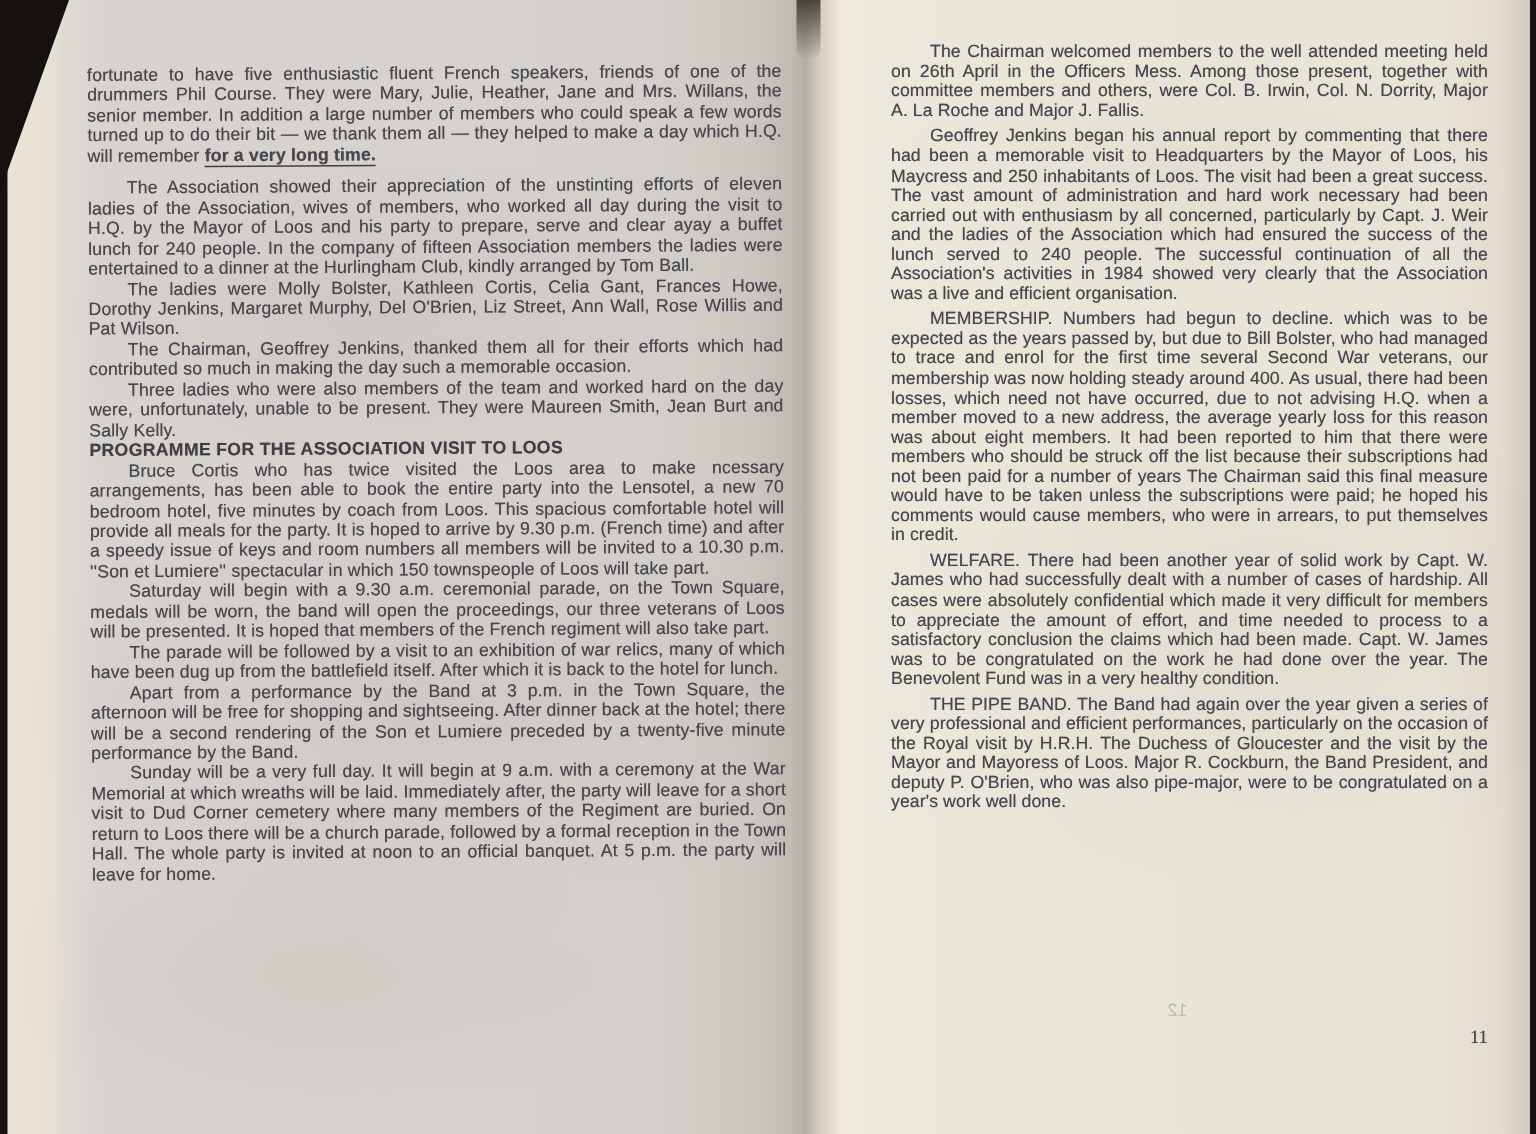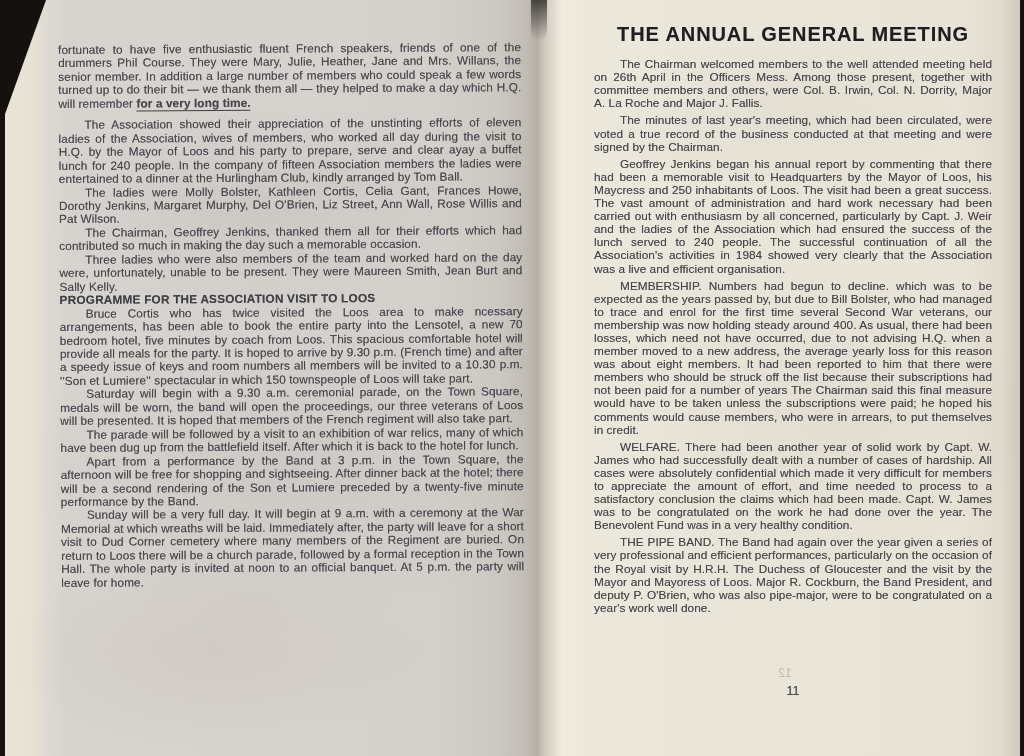--- a/index.html
+++ b/index.html
@@ -74,22 +74,23 @@
     text-shadow:0 0 .5px rgba(69,69,76,.55);
   }
   .page-title{
     font-size:20px;font-weight:700;letter-spacing:.9px;
     color:#1f1f23;text-align:center;margin:0 0 17px 0;
   }
   .text-right p{margin:0 0 4px 0;text-indent:26px;}
 
   .page-number{
     position:absolute;left:594px;top:684px;width:398px;
-    text-align:center;font-size:12.5px;color:#45454c;
+    text-align:right;font-size:12.5px;color:#45454c;
     text-shadow:0 0 .5px rgba(69,69,76,.55);
+    font-family:Liberation Serif, serif;
   }
   .ghost-number{
     position:absolute;left:586px;top:666px;width:398px;
     text-align:center;font-size:12px;color:rgba(125,115,102,.38);
     transform:scaleX(-1);
   }
 </style>
 </head>
 <body>
 
@@ -108,23 +109,21 @@
     <p>Three ladies who were also members of the team and worked hard on the day were, unfortunately, unable to be present. They were Maureen Smith, Jean Burt and Sally Kelly.</p>
     <p class="section-heading">PROGRAMME FOR THE ASSOCIATION VISIT TO LOOS</p>
     <p>Bruce Cortis who has twice visited the Loos area to make ncessary arrangements, has been able to book the entire party into the Lensotel, a new 70 bedroom hotel, five minutes by coach from Loos. This spacious comfortable hotel will provide all meals for the party. It is hoped to arrive by 9.30 p.m. (French time) and after a speedy issue of keys and room numbers all members will be invited to a 10.30 p.m. ''Son et Lumiere'' spectacular in which 150 townspeople of Loos will take part.</p>
     <p>Saturday will begin with a 9.30 a.m. ceremonial parade, on the Town Square, medals will be worn, the band will open the proceedings, our three veterans of Loos will be presented. It is hoped that members of the French regiment will also take part.</p>
     <p>The parade will be followed by a visit to an exhibition of war relics, many of which have been dug up from the battlefield itself. After which it is back to the hotel for lunch.</p>
     <p>Apart from a performance by the Band at 3 p.m. in the Town Square, the afternoon will be free for shopping and sightseeing. After dinner back at the hotel; there will be a second rendering of the Son et Lumiere preceded by a twenty-five minute performance by the Band.</p>
     <p>Sunday will be a very full day. It will begin at 9 a.m. with a ceremony at the War Memorial at which wreaths will be laid. Immediately after, the party will leave for a short visit to Dud Corner cemetery where many members of the Regiment are buried. On return to Loos there will be a church parade, followed by a formal reception in the Town Hall. The whole party is invited at noon to an official banquet. At 5 p.m. the party will leave for home.</p>
   </div>
 
   <div class="text-right">
-    <h1 class="page-title">THE ANNUAL GENERAL MEETING</h1>
     <p>The Chairman welcomed members to the well attended meeting held on 26th April in the Officers Mess. Among those present, together with committee members and others, were Col. B. Irwin, Col. N. Dorrity, Major A. La Roche and Major J. Fallis.</p>
-    <p>The minutes of last year's meeting, which had been circulated, were voted a true record of the business conducted at that meeting and were signed by the Chairman.</p>
     <p>Geoffrey Jenkins began his annual report by commenting that there had been a memorable visit to Headquarters by the Mayor of Loos, his Maycress and 250 inhabitants of Loos. The visit had been a great success. The vast amount of administration and hard work necessary had been carried out with enthusiasm by all concerned, particularly by Capt. J. Weir and the ladies of the Association which had ensured the success of the lunch served to 240 people. The successful continuation of all the Association's activities in 1984 showed very clearly that the Association was a live and efficient organisation.</p>
     <p>MEMBERSHIP. Numbers had begun to decline. which was to be expected as the years passed by, but due to Bill Bolster, who had managed to trace and enrol for the first time several Second War veterans, our membership was now holding steady around 400. As usual, there had been losses, which need not have occurred, due to not advising H.Q. when a member moved to a new address, the average yearly loss for this reason was about eight members. It had been reported to him that there were members who should be struck off the list because their subscriptions had not been paid for a number of years The Chairman said this final measure would have to be taken unless the subscriptions were paid; he hoped his comments would cause members, who were in arrears, to put themselves in credit.</p>
     <p>WELFARE. There had been another year of solid work by Capt. W. James who had successfully dealt with a number of cases of hardship. All cases were absolutely confidential which made it very difficult for members to appreciate the amount of effort, and time needed to process to a satisfactory conclusion the claims which had been made. Capt. W. James was to be congratulated on the work he had done over the year. The Benevolent Fund was in a very healthy condition.</p>
     <p>THE PIPE BAND. The Band had again over the year given a series of very professional and efficient performances, particularly on the occasion of the Royal visit by H.R.H. The Duchess of Gloucester and the visit by the Mayor and Mayoress of Loos. Major R. Cockburn, the Band President, and deputy P. O'Brien, who was also pipe-major, were to be congratulated on a year's work well done.</p>
   </div>
 
   <div class="ghost-number">12</div>
   <div class="page-number">11</div>
 
 </div>

